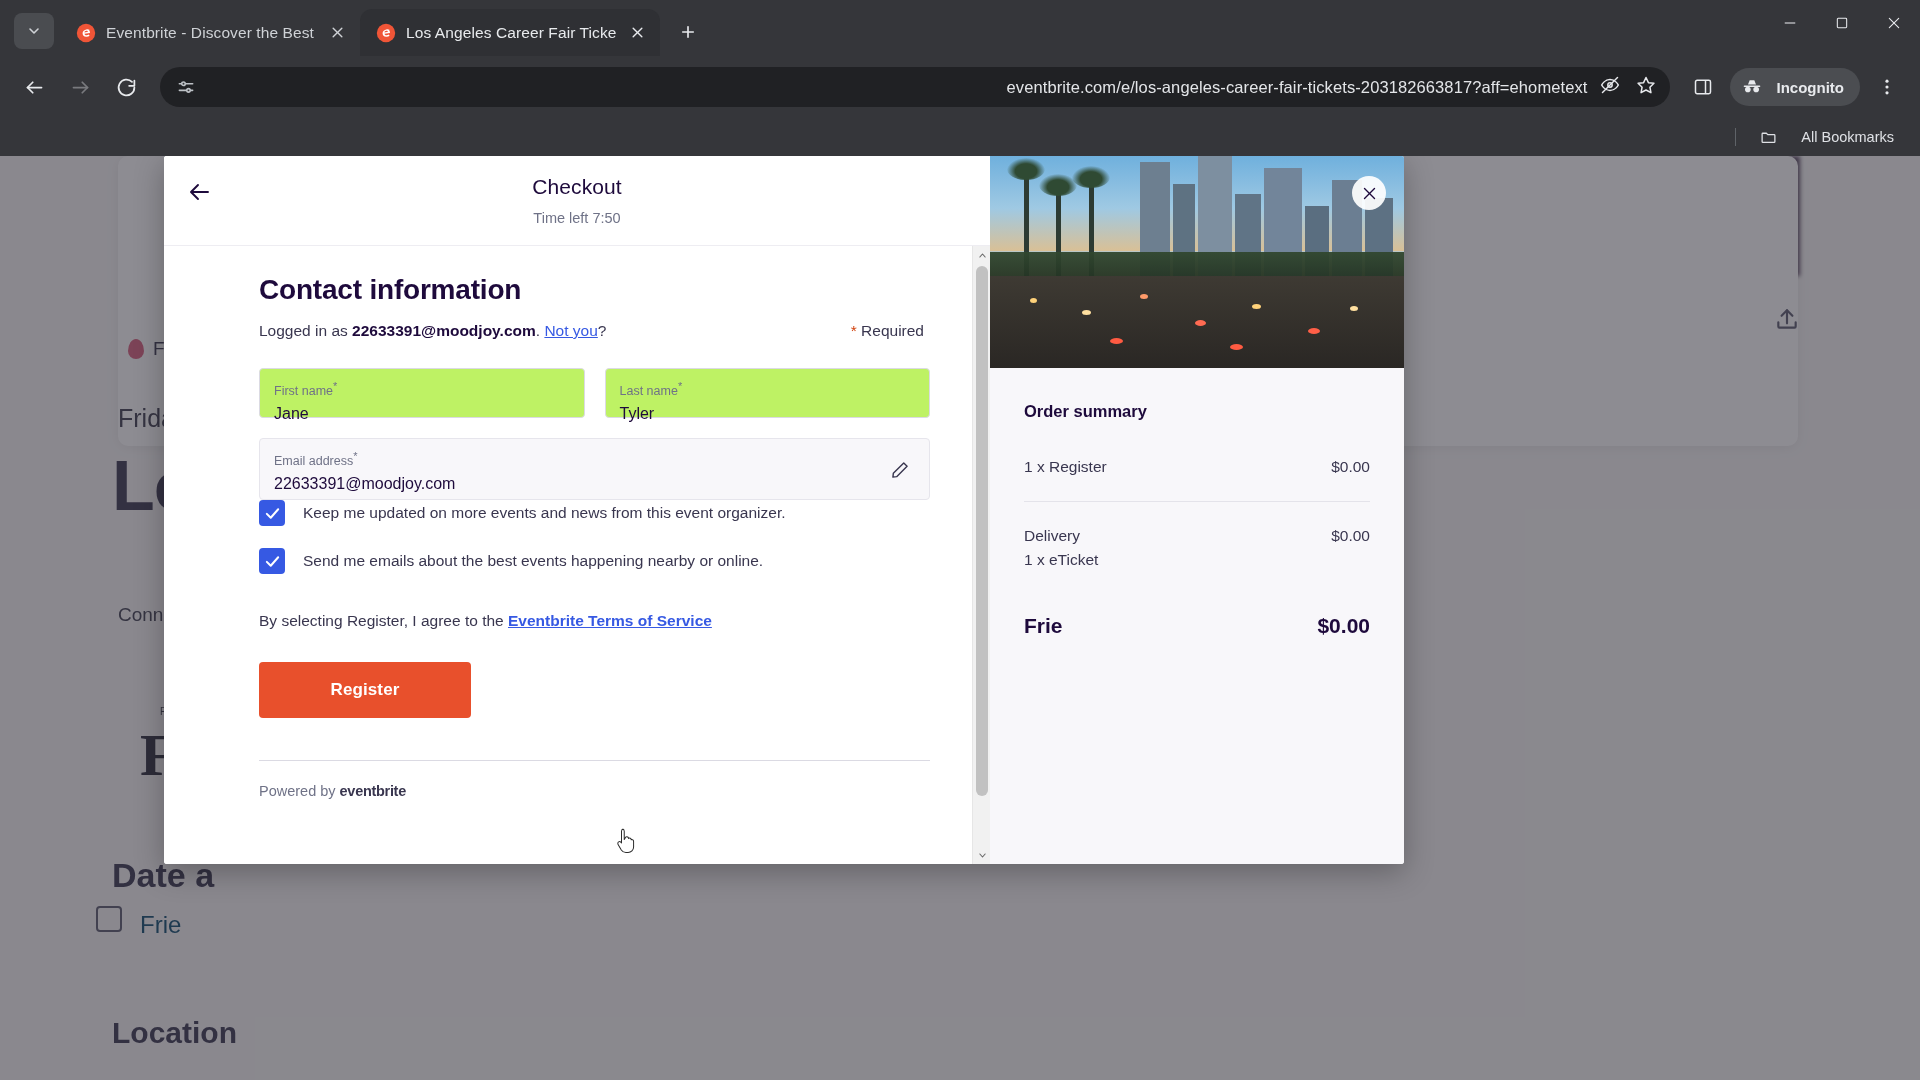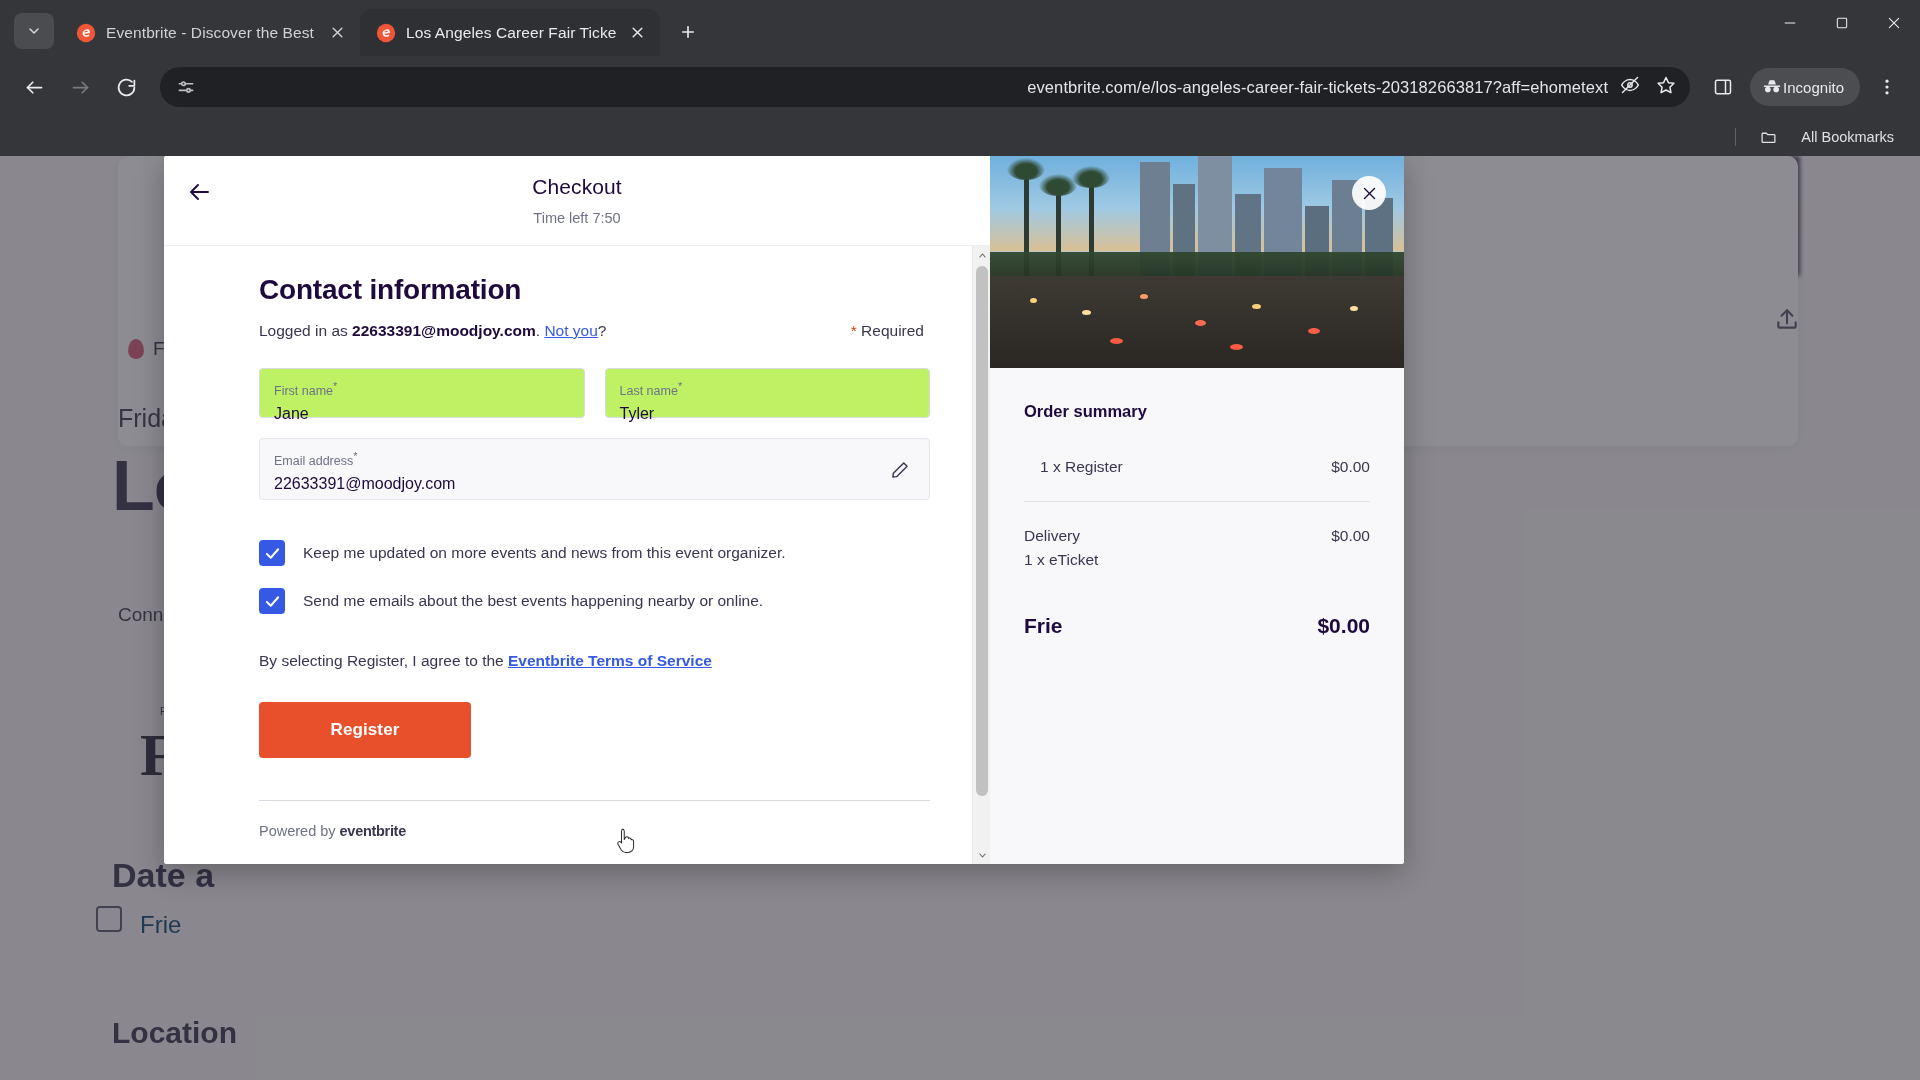--- a/index.html
+++ b/index.html
@@ -59,21 +59,21 @@
   .omni-url {
     flex: 1 1 auto; font-size: 16.5px; color: #e3e5e8; white-space: nowrap;
     overflow: hidden; letter-spacing: .1px;
   }
   .omni-right { display: flex; align-items: center; gap: 16px; flex: 0 0 auto; }
   .omni-right svg { width: 20px; height: 20px; }
   .tb-right { display: flex; align-items: center; gap: 8px; flex: 0 0 auto; }
   .sidepanel-btn { width: 38px; height: 38px; display:flex;align-items:center;justify-content:center;}
   .incognito-pill {
     height: 38px; border-radius: 19px; background: #4b4d51; display: flex;
-    align-items: center; gap: 1px; padding: 0 16px 0 12px;
+    align-items: center; gap: 15px; padding: 0 16px 0 12px; font-weight: bold;
   }
   .incognito-pill span { font-size: 15px; color: #e8eaed; }
   .menu-btn { width: 38px; height: 38px; display:flex;align-items:center;justify-content:center;}
 
   .bookmarkbar {
     height: 38px; background: #35363a; display: flex; align-items: center;
     justify-content: flex-end; padding-right: 18px; gap: 10px;
   }
   .bm-sep { width: 1px; height: 18px; background: #5f6368; margin-right: 6px; }
   .bm-item { display: flex; align-items: center; gap: 24px; padding: 4px 8px; border-radius: 6px; }
@@ -161,21 +161,21 @@
   .field-label { font-size: 12.5px; color: #6f7287; line-height: 14px; }
   .field-label .ast { color: #6f7287; font-size: 11px; vertical-align: super; }
   .field-value { font-size: 16px; color: #1e0a3c; margin-top: 6px; line-height: 20px; }
   .field-wide { margin-top: 20px; height: 62px; display: flex; align-items: flex-start; }
   .field-wide .inner { flex: 1 1 auto; }
   .pencil-btn { width: 34px; height: 34px; display: flex; align-items: center; justify-content: center;
      position:absolute; right: 12px; top: 14px; }
   .pencil-btn svg { width: 20px; height: 20px; }
 
   .check-row { display: flex; align-items: flex-start; gap: 18px; margin-top: 0px; }
-  .check-row.first { margin-top: 40px; }
+  .check-row.first { }
   .check-row.second { margin-top: 22px; }
   .cb {
     width: 26px; height: 26px; flex: 0 0 26px; background: #3659e3; border-radius: 4px;
     display: flex; align-items: center; justify-content: center;
   }
   .cb svg { width: 17px; height: 17px; }
   .cb-label { font-size: 15.5px; color: #39364f; line-height: 26px; }
 
   .terms { margin-top: 38px; font-size: 15.5px; color: #39364f; }
   .terms a { color: #3659e3; font-weight: 700; text-decoration: underline; }
@@ -213,21 +213,21 @@
   .close-btn {
     position: absolute; right: 18px; top: 20px; width: 34px; height: 34px;
     border-radius: 50%; background: rgba(255,255,255,.92);
     display: flex; align-items: center; justify-content: center;
   }
   .close-btn svg { width: 15px; height: 15px; }
 
   .summary { padding: 34px 34px 0 34px; }
   .summary-title { font-size: 16.5px; font-weight: 700; color: #1e0a3c; }
   .sum-row { display: flex; justify-content: space-between; align-items: flex-start; }
-  .sum-row.r1 { margin-top: 34px; margin-left: 16px; }
+  .sum-row.r1 { margin-top: 34px; }
   .sum-row.r2 { margin-top: 22px; }
   .sum-name { font-size: 15.5px; color: #39364f; line-height: 24px; }
   .sum-sub { font-size: 15.5px; color: #39364f; line-height: 24px; }
   .sum-price { font-size: 15.5px; color: #39364f; line-height: 24px; }
   .sum-sep { height: 1px; background: #e4e3ea; margin-top: 22px; }
   .total-row { display: flex; justify-content: space-between; align-items: baseline; margin-top: 42px; }
   .total-label { font-size: 21px; font-weight: 700; color: #1e0a3c; }
   .total-value { font-size: 21px; font-weight: 700; color: #1e0a3c; }
 </style>
 </head>

